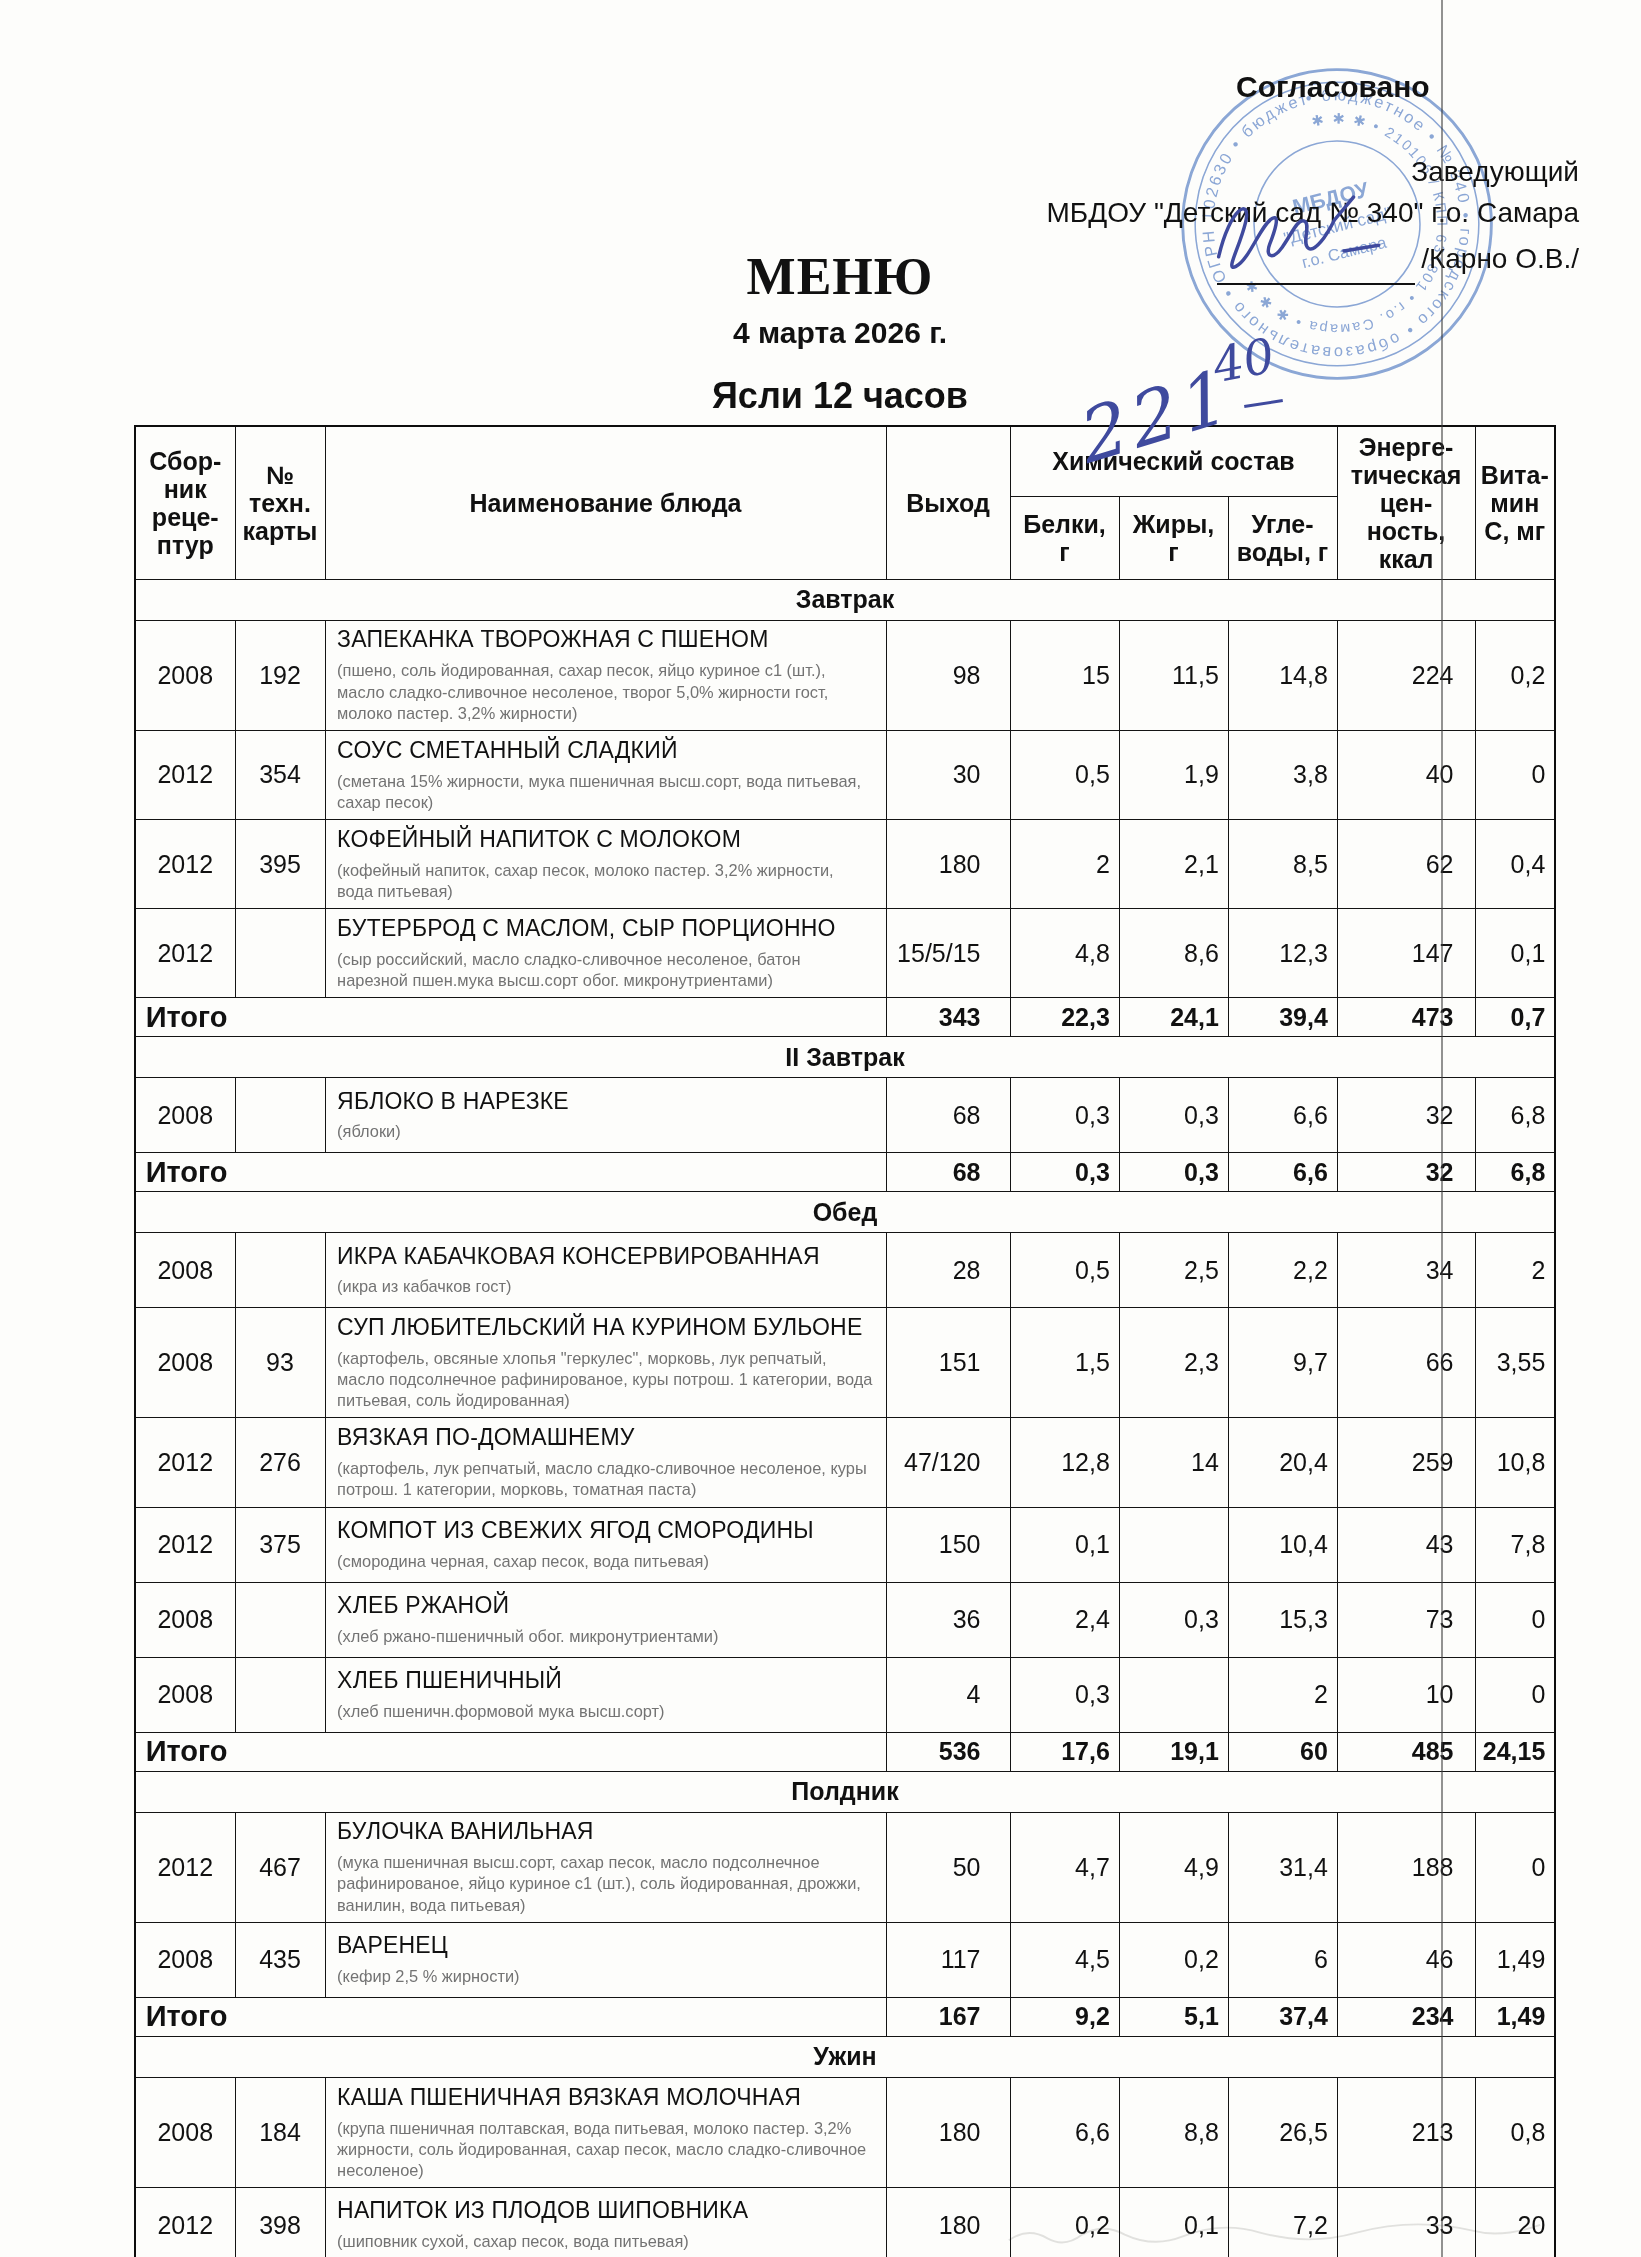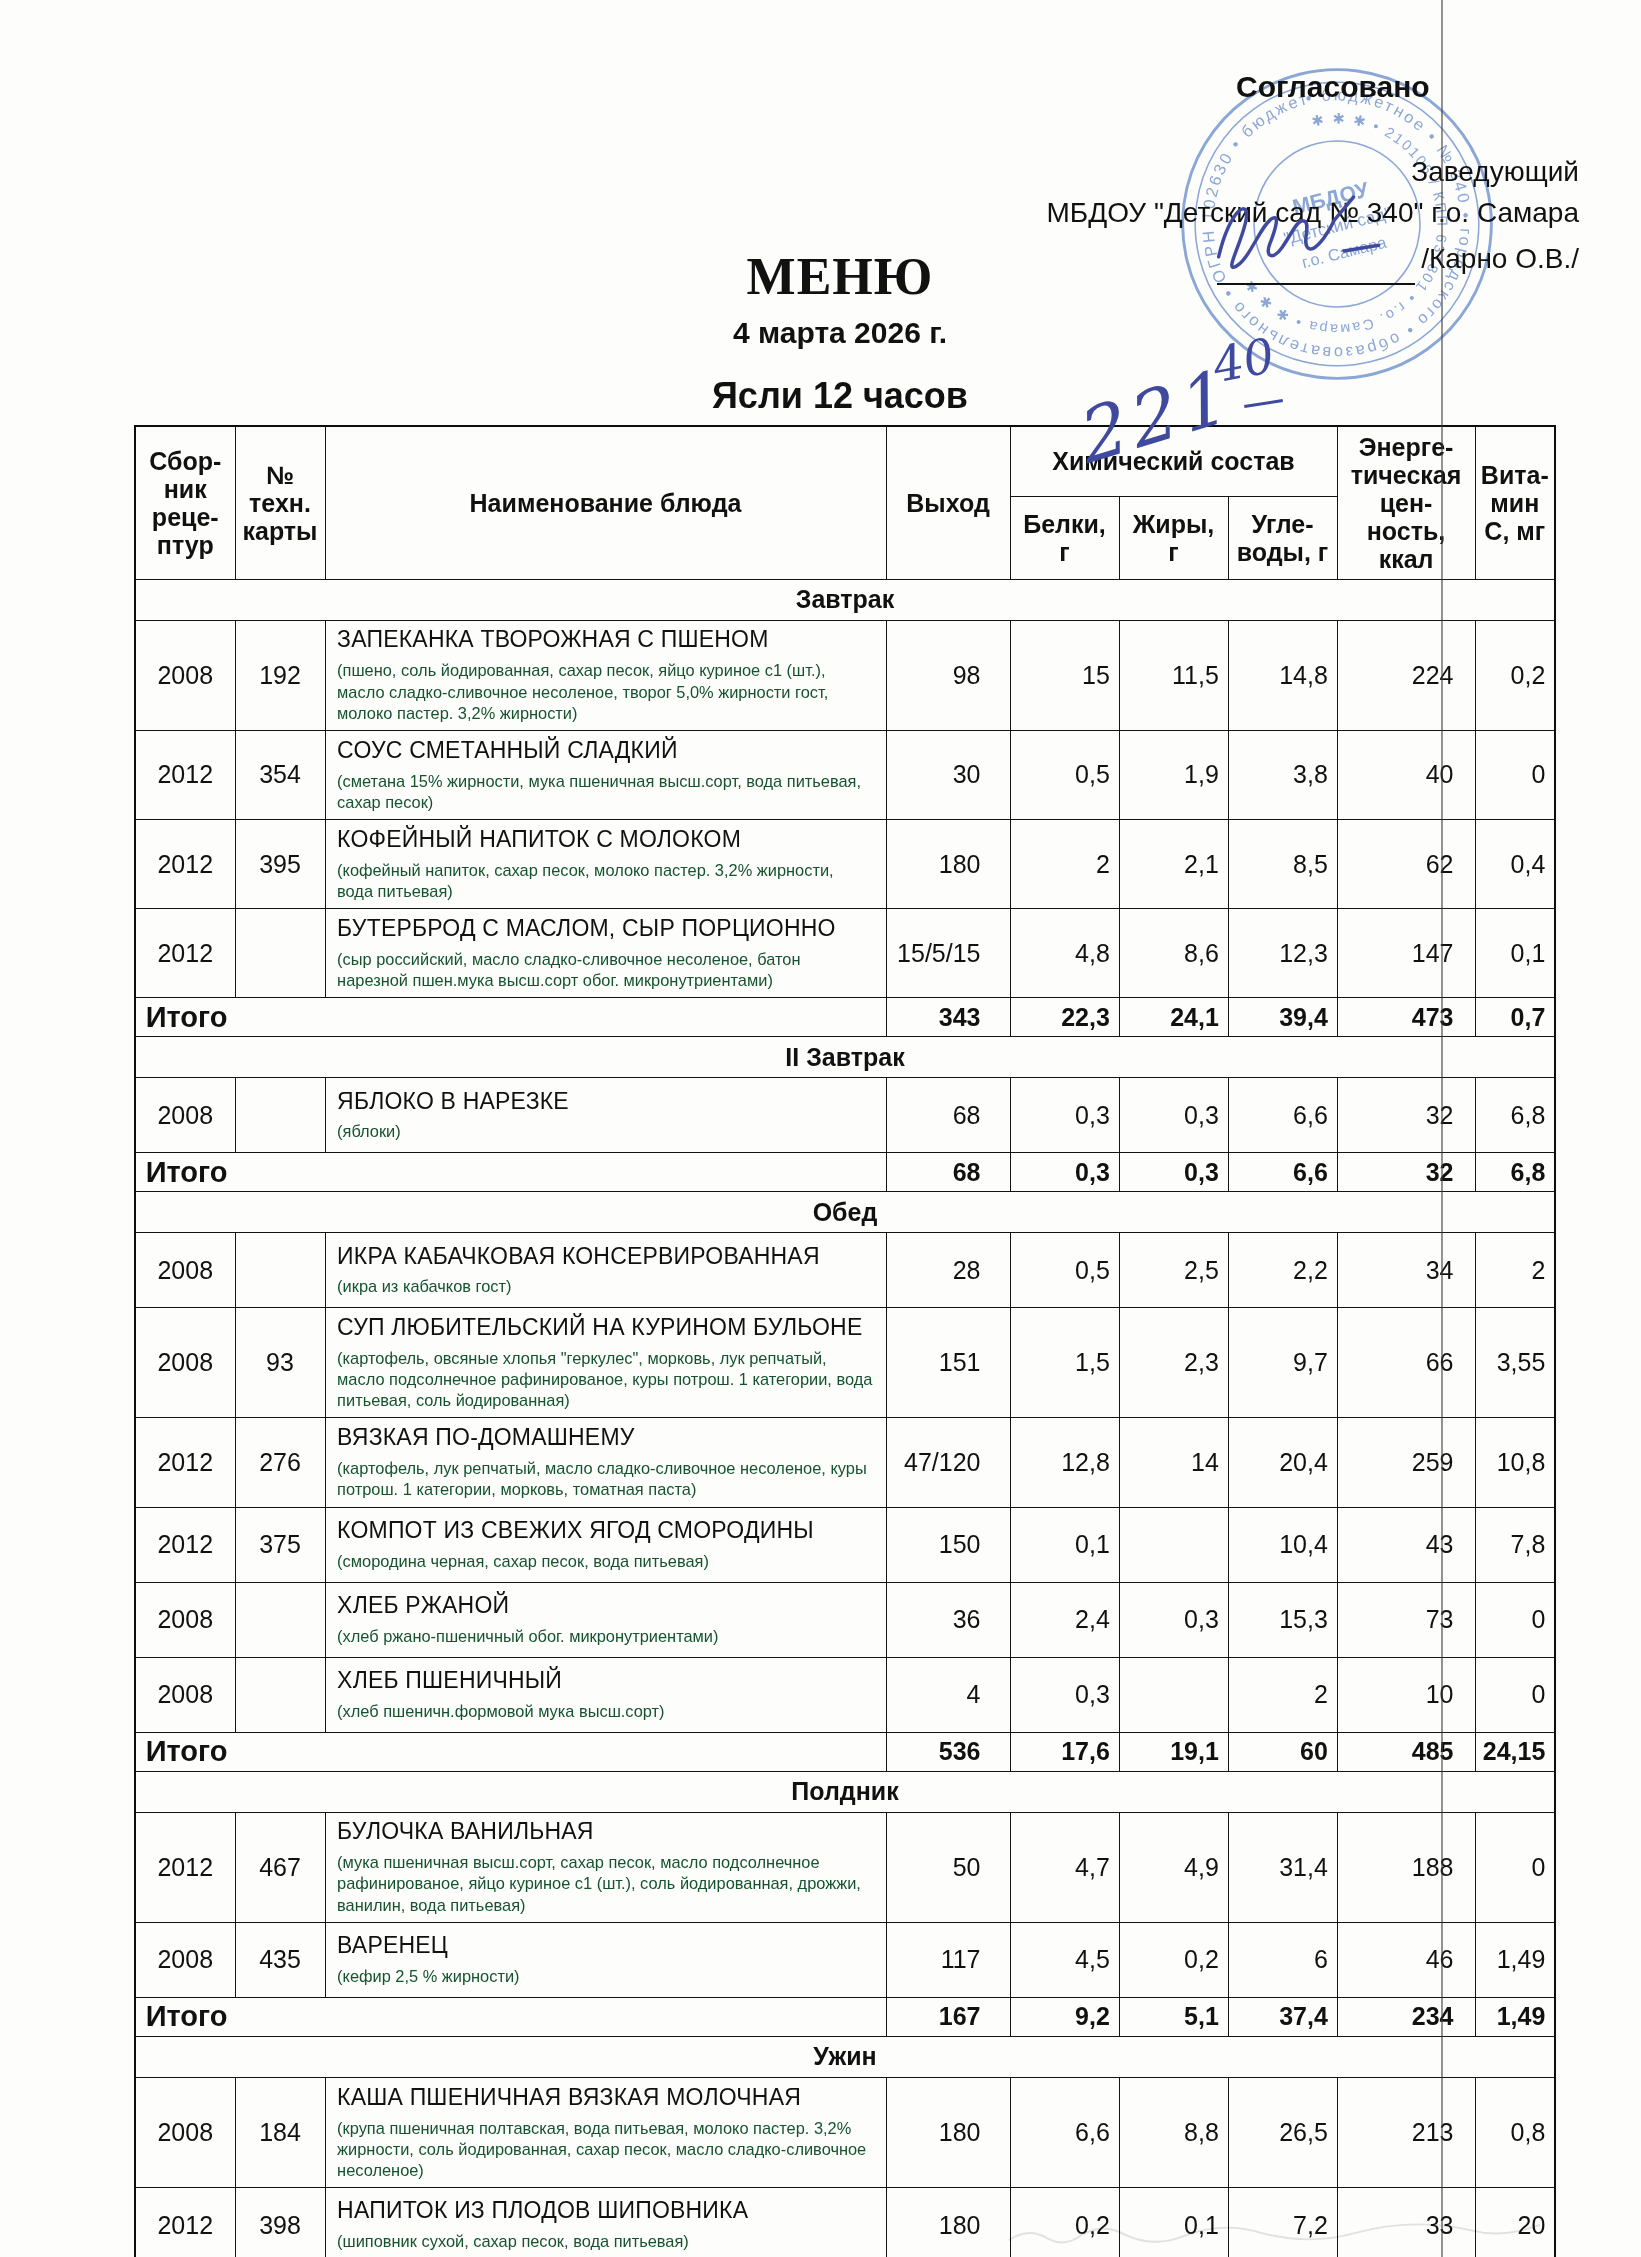--- a/index.html
+++ b/index.html
@@ -56,21 +56,21 @@
   th{font-weight:bold;white-space:pre-line;line-height:1.12;padding:5.8px 3.9px;}
   .th-chem{height:60px;}
   .th-sub{height:71px;}
   .sec td{
     font-size:27px;font-weight:bold;text-align:center;height:41px;
     border-top:2.9px solid #0d0d0d;border-bottom:2.9px solid #0d0d0d;padding:1.9px;
   }
   .c-mid{text-align:center;font-size:26px;margin-left:36px;}
   .c-dish{padding:7.7px 11.6px;}
   .dish-name{font-size:23px;letter-spacing:0.2px;margin-bottom:6.8px;}
-  .dish-ing{font-size:16.4px;line-height:1.3;color:#14532d;}
+  .dish-ing{font-size:16.4px;line-height:1.3;color:#737373;}
   .c-out{text-align:right;padding-right:29px;}
   .c-num{text-align:right;padding-right:8.7px;}
   .c-kcal{text-align:right;padding-right:21px;}
   .r-dish td{height:75px;padding-top:5.8px;padding-bottom:5.8px;}
   .r-total td{border-top:2.9px solid #0d0d0d;font-weight:bold;height:39px;}
   .r-total .t-label{text-align:left;padding-left:9.7px;font-size:29px;}
   
   .scribble{position:absolute;left:1004px;top:2221px;z-index:2;opacity:.28;}
 </style>
 </head>

